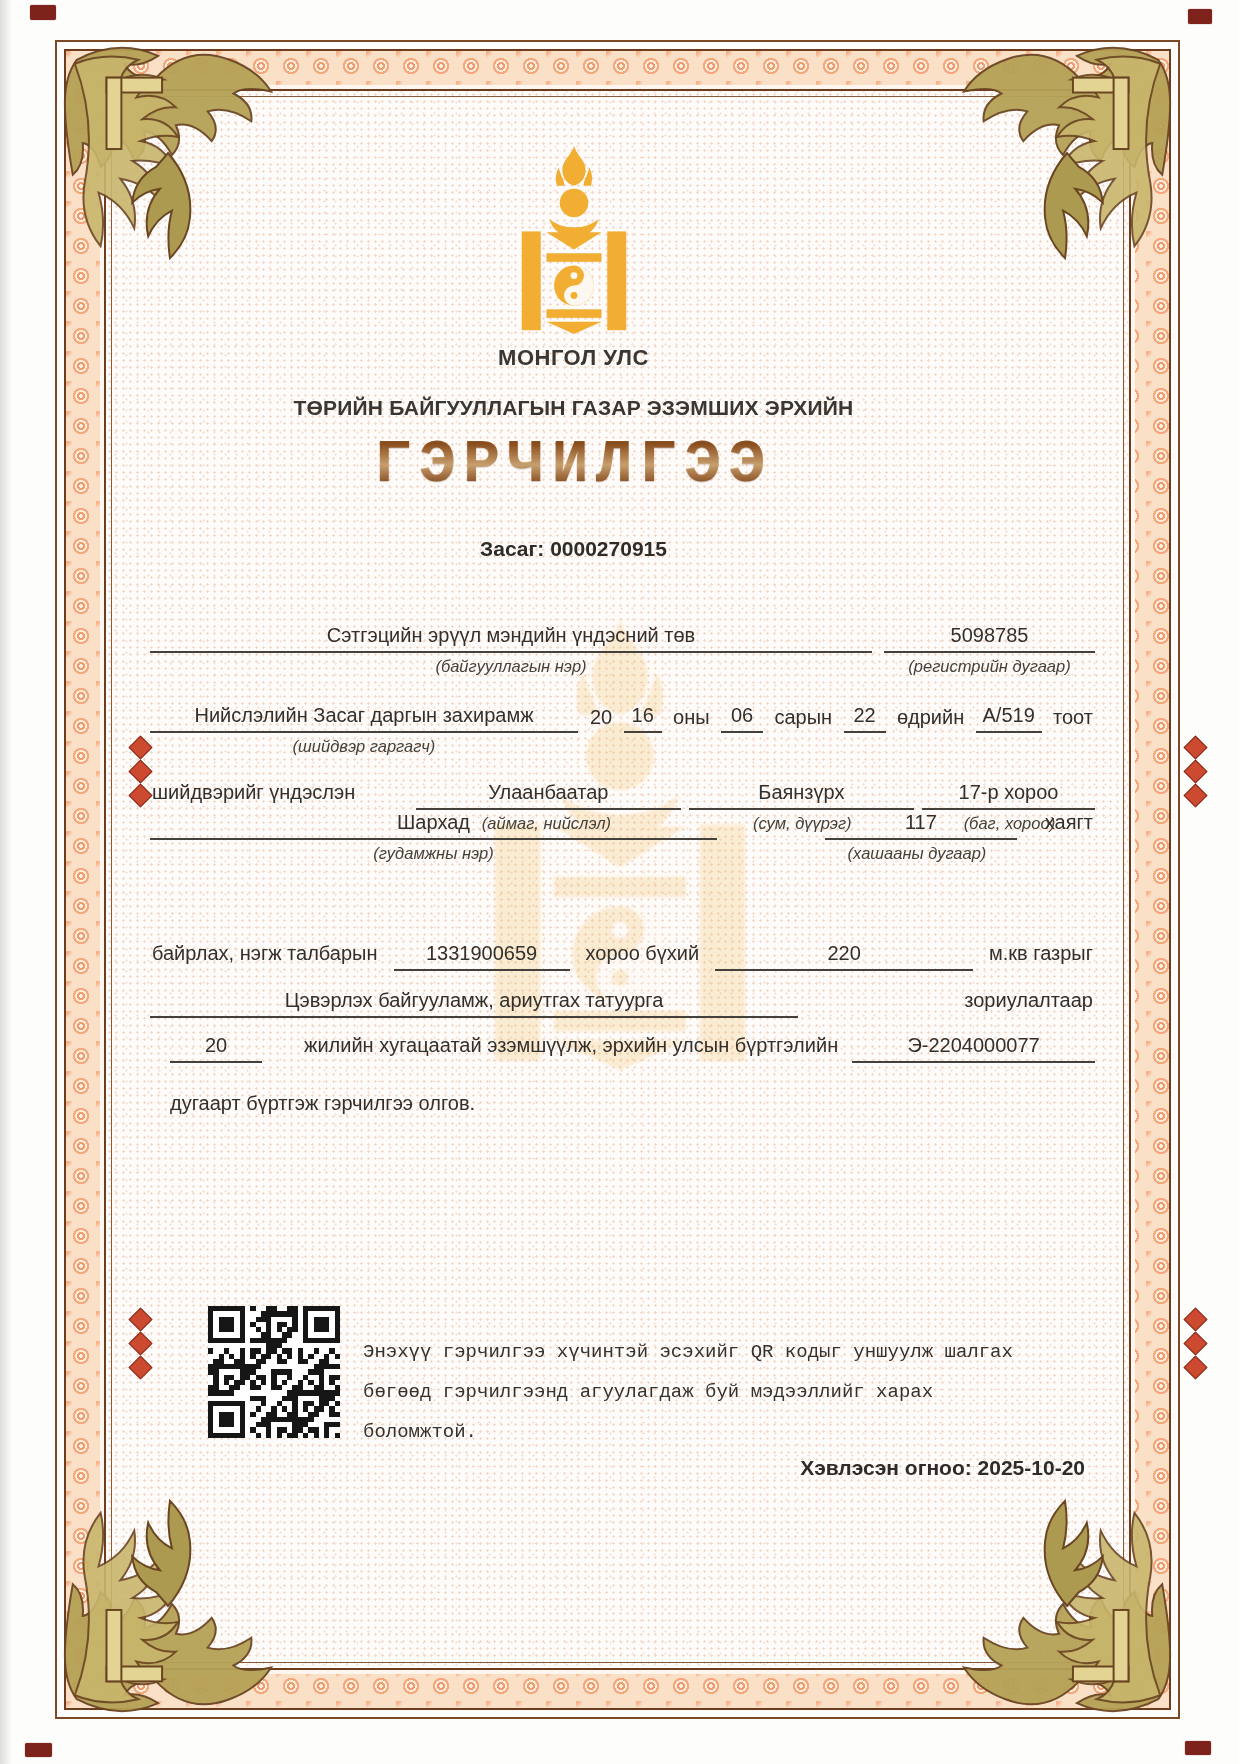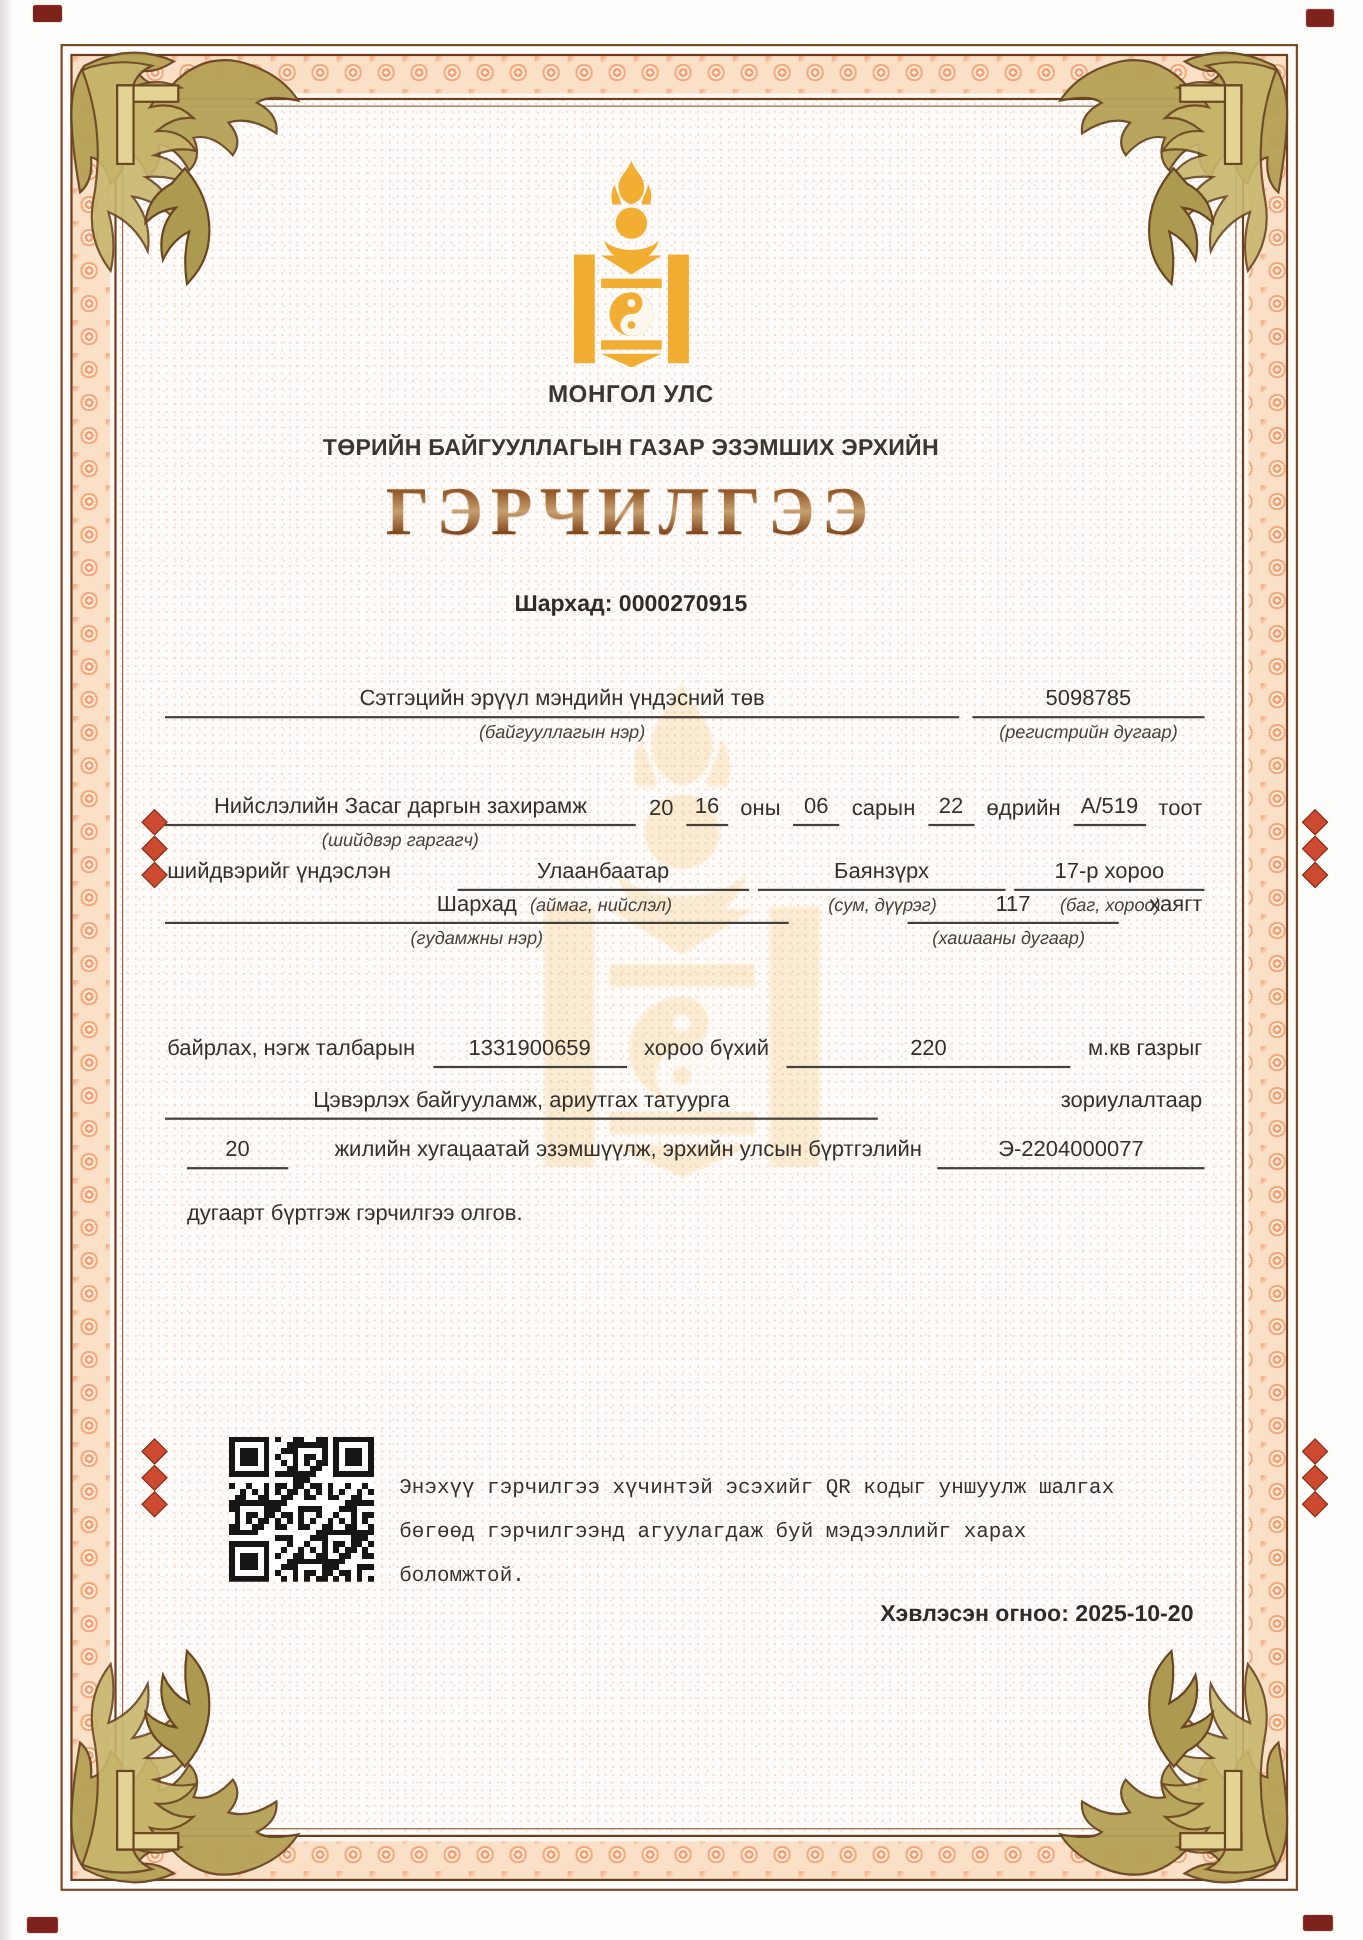--- a/index.html
+++ b/index.html
@@ -43,21 +43,21 @@
   .hdr{position:absolute;left:0;width:847px;text-align:center;} 
 
   .emblem{top:144px;height:190px;}
   .emblem svg{height:190px;}
   .watermark{position:absolute;left:480px;top:615px;width:280px;height:455px;color:#f2bd66;
         opacity:.26;filter:blur(1.5px);z-index:1;}
   .watermark svg{width:100%;height:100%;}
 
   .country{top:345px;font-size:22px;font-weight:bold;letter-spacing:.5px;color:#3a3631;}
   .typeline{top:396px;font-size:21px;font-weight:bold;letter-spacing:.2px;color:#3a3631;}
-  .bigtitle{top:428px;font-family:Liberation Serif, serif;font-weight:bold;font-size:62px;
+  .bigtitle{top:428px;font-family:Liberation Mono, monospace;font-weight:bold;font-size:62px;
         letter-spacing:7px;line-height:1.2;
         background:linear-gradient(180deg,#5f2d10 0%,#9c5a24 22%,#eac48c 50%,#8a4a1c 78%,#4a2208 100%);
         -webkit-background-clip:text;background-clip:text;color:transparent;
         text-shadow:0 1px 1px rgba(90,46,18,.25);}
   .number{top:537px;font-size:21px;font-weight:bold;color:#2f2c28;}
 
   .blk{position:absolute;left:0;width:945px;}
   .row{display:flex;font-size:20px;color:#332f2b;line-height:1.3;}
   .u{border-bottom:2px solid #44403c;text-align:center;padding:0 6px 3px;box-sizing:border-box;}
   .p{padding:0 2px 3px;}
@@ -162,36 +162,36 @@
 
     <div class="hdr emblem" style="position:absolute">
       <svg viewBox="0 0 120 200" style="color:#F1AE33">
           <use href="#soyombo"></use>
         </svg>
     </div>
     <div class="hdr country" style="position:absolute">МОНГОЛ УЛС</div>
     <div class="hdr typeline" style="position:absolute">ТӨРИЙН БАЙГУУЛЛАГЫН ГАЗАР ЭЗЭМШИХ ЭРХИЙН</div>
     <div class="hdr bigtitle" style="position:absolute">ГЭРЧИЛГЭЭ</div>
     <div class="hdr number" style="position:absolute">
-      <span>Шархад:</span>
+      <span>Засаг:</span>
       <span>0000270915</span>
     </div>
 
     <div class="blk" style="top:622px">
       <div class="row">
         <span class="u" style="width:722px">Сэтгэцийн эрүүл мэндийн үндэсний төв</span>
         <span class="u" style="flex:1;margin-left:12px">5098785</span>
       </div>
       <div class="caps">
         <span class="c" style="width:722px">(байгууллагын нэр)</span>
         <span class="c" style="flex:1;margin-left:12px">(регистрийн дугаар)</span>
       </div>
     </div>
 
-    <div class="blk" style="top:720px">
+    <div class="blk" style="top:702px">
       <div class="row">
         <span class="u" style="width:428px">Нийслэлийн Засаг даргын захирамж</span>
         <span class="sbetween">
           <span class="p">20</span>
           <span class="u" style="width:38px">16</span>
           <span class="p">оны</span>
           <span class="u" style="width:42px">06</span>
           <span class="p">сарын</span>
           <span class="u" style="width:42px">22</span>
           <span class="p">өдрийн</span>

